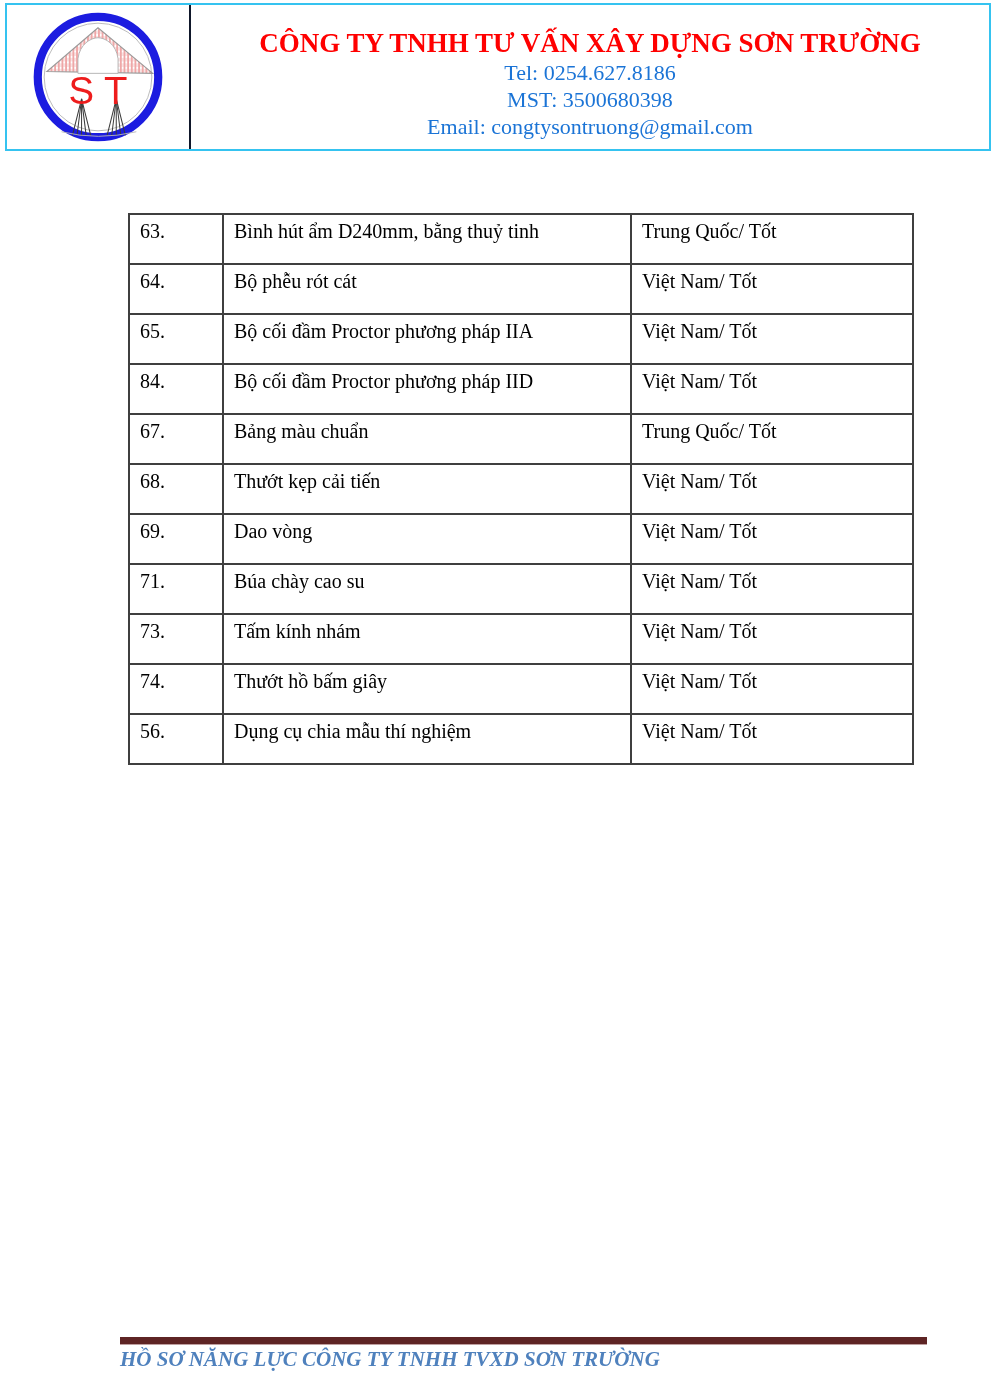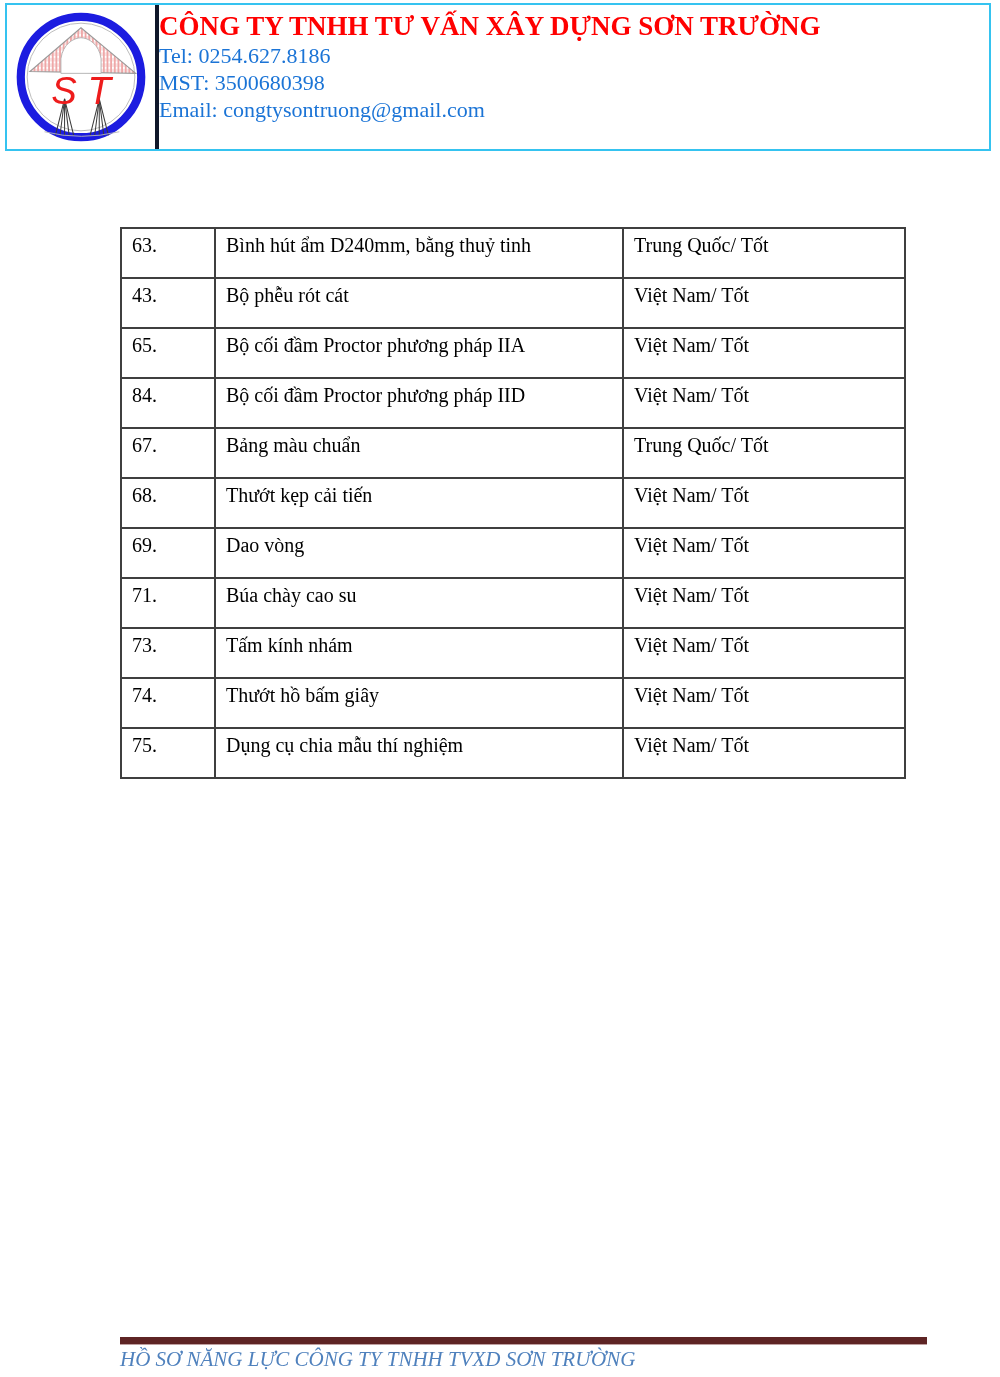--- a/index.html
+++ b/index.html
@@ -16,57 +16,55 @@
   .header-box {
     position: absolute;
     left: 5px; top: 3px;
     width: 986px; height: 148px;
     border: 2px solid #35c3f0;
     display: flex;
     box-sizing: border-box;
     background: #ffffff;
   }
   .logo-cell {
-    width: 152px;
-    border-right: 4px solid #0f172a;
+    width: 184px;
+    border-right: 2px solid #0f172a;
     display: flex;
     align-items: center;
     justify-content: center;
     box-sizing: border-box;
-    font-style: italic;
   }
   .info-cell {
     flex: 1;
-    text-align: left;
-    padding-top: 5px;
+    text-align: center;
+    padding-top: 22px;
     box-sizing: border-box;
   }
   .company-name {
     color: #ff0000;
     font-weight: bold;
     font-size: 27px;
     line-height: 32px;
     letter-spacing: 0px;
     white-space: nowrap;
   }
   .info-line {
     color: #1b74d6;
     font-size: 22px;
     line-height: 27px;
     white-space: nowrap;
   }
 
   
   table.equipment-table {
     position: absolute;
-    left: 120px; top: 213px;
+    left: 128px; top: 213px;
     width: 784px;
     border-collapse: collapse;
     table-layout: fixed;
-    margin-top: 14px;
   }
   table.equipment-table td {
     border: 2px solid #3f3f3f;
     height: 50px;
     vertical-align: top;
     font-size: 20px;
     line-height: 24px;
     color: #000000;
     padding: 4px 8px 0 10px;
     box-sizing: border-box;
@@ -80,21 +78,21 @@
     position: absolute;
     left: 120px; top: 1337px;
     width: 807px; height: 7px;
     background: #5e2424;
     border-bottom: 1px solid #bfa0a0;
   }
   .footer-text {
     position: absolute;
     left: 120px; top: 1347px;
     font-size: 21px;
-    font-weight: normal;
+    font-weight: bold;
     font-style: italic;
     color: #4f81bd;
     white-space: nowrap;
     text-align: right;
   }
 
   
   .logo-svg { display: block; }
 </style>
 </head>
@@ -157,21 +155,21 @@
       <col style="width:282px">
     </colgroup>
     <tbody>
 
     <tr>
         <td class="col-no">63.</td>
         <td class="col-name">Bình hút ẩm D240mm, bằng thuỷ tinh</td>
         <td class="col-origin">Trung Quốc/ Tốt</td>
       </tr>
         <tr>
-        <td class="col-no">43.</td>
+        <td class="col-no">64.</td>
         <td class="col-name">Bộ phễu rót cát</td>
         <td class="col-origin">Việt Nam/ Tốt</td>
       </tr>
         <tr>
         <td class="col-no">65.</td>
         <td class="col-name">Bộ cối đầm Proctor phương pháp IIA</td>
         <td class="col-origin">Việt Nam/ Tốt</td>
       </tr>
         <tr>
         <td class="col-no">84.</td>
@@ -202,21 +200,21 @@
         <td class="col-no">73.</td>
         <td class="col-name">Tấm kính nhám</td>
         <td class="col-origin">Việt Nam/ Tốt</td>
       </tr>
         <tr>
         <td class="col-no">74.</td>
         <td class="col-name">Thướt hồ bấm giây</td>
         <td class="col-origin">Việt Nam/ Tốt</td>
       </tr>
         <tr>
-        <td class="col-no">75.</td>
+        <td class="col-no">56.</td>
         <td class="col-name">Dụng cụ chia mẫu thí nghiệm</td>
         <td class="col-origin">Việt Nam/ Tốt</td>
       </tr>
       </tbody>
   </table>
 
   <div class="footer-bar"></div>
   <div class="footer-text">HỒ SƠ NĂNG LỰC CÔNG TY TNHH TVXD SƠN TRƯỜNG</div>
 
 </div>

